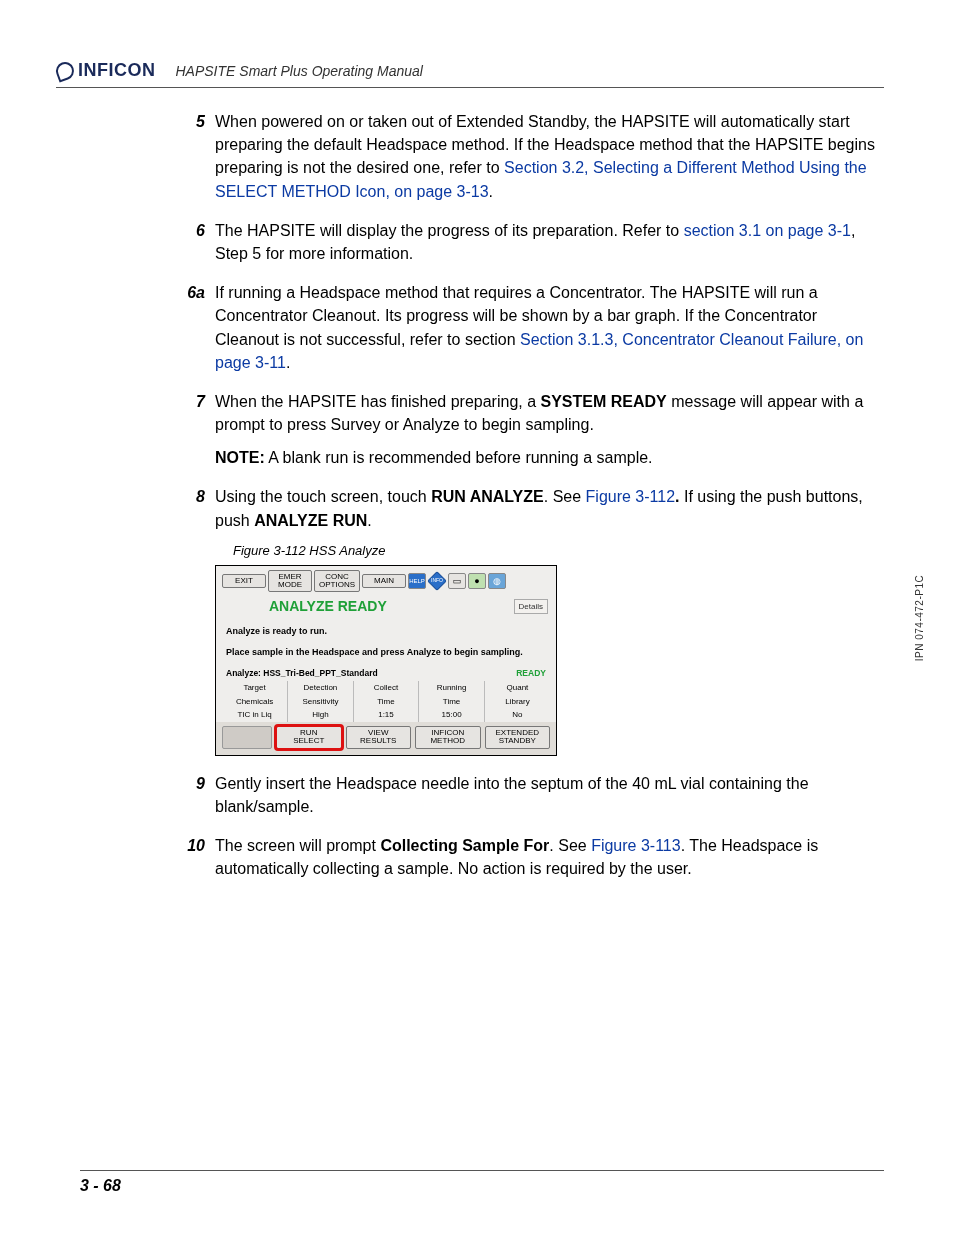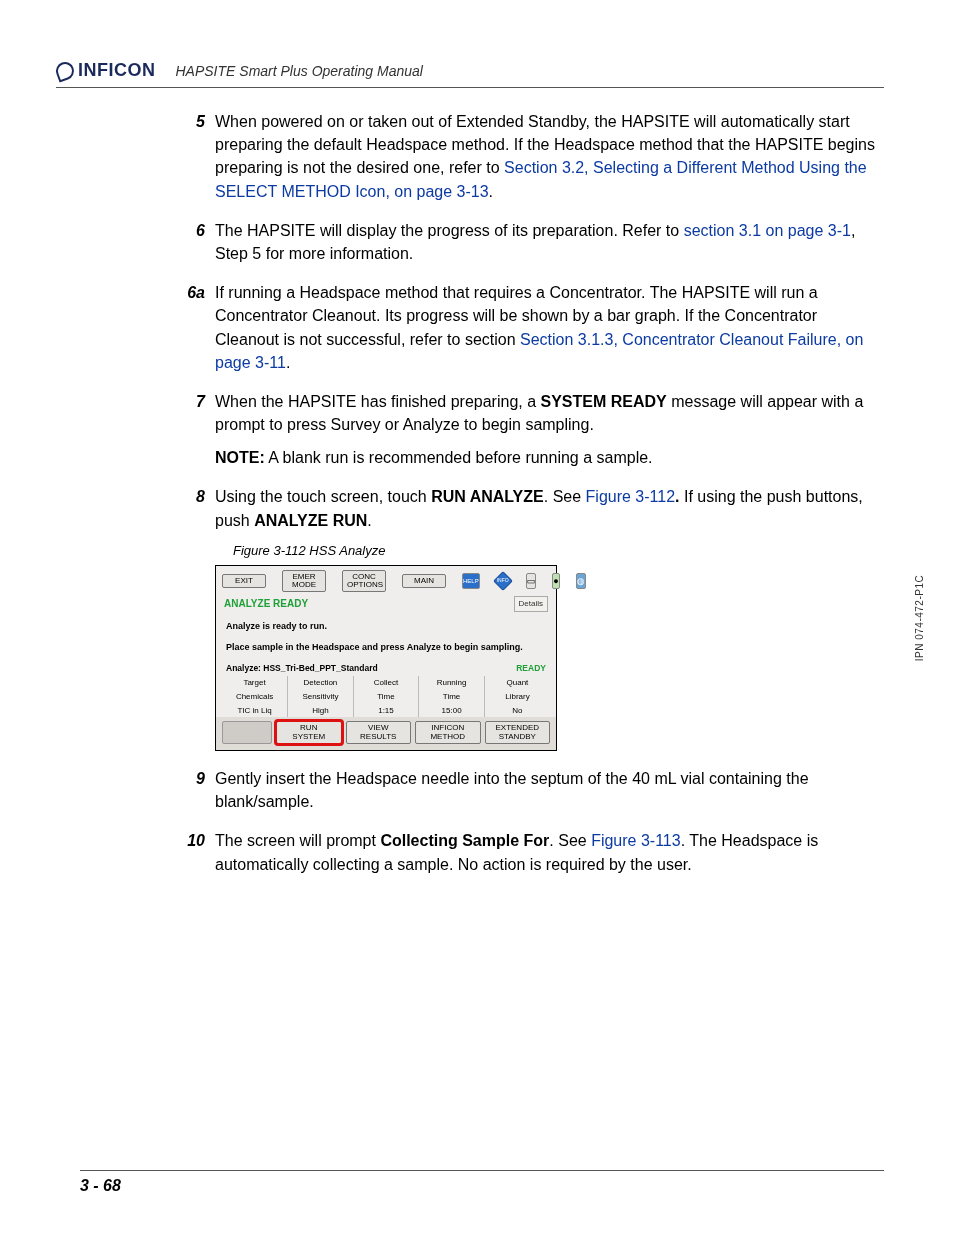--- a/index.html
+++ b/index.html
@@ -79,21 +79,21 @@
     width: 340px;
     border: 1px solid #000;
     background: #efeeec;
     font-size: 9px;
     color: #000;
     font-family: Arial, sans-serif;
   }
   .ss-toolbar {
     display: flex;
     align-items: center;
-    gap: 16px;
+    gap: 2px;
     padding: 4px 6px 2px 6px;
   }
   .ss-btn {
     background: #e6e4e1;
     border: 1px solid #777;
     border-radius: 2px;
     padding: 2px 4px;
     font-size: 8px;
     text-align: center;
     line-height: 1.05;
@@ -106,21 +106,21 @@
     border-radius: 2px;
     background: #e6e4e1;
     display:flex;align-items:center;justify-content:center;
   }
   .ss-icon.blue { background:#2a6fc9; }
   .ss-icon.dia { transform: rotate(45deg); width:12px;height:12px; background:#2a6fc9; border:1px solid #1a4f99;}
   .ss-status {
     display:flex; justify-content:space-between; align-items:center;
     padding: 2px 8px;
   }
-  .ss-status-left { color:#1fa038; font-weight:bold; font-size:10px; }
+  .ss-status-left { color:#1fa038; font-weight:bold; font-size:14px;margin-left:45px; }
   .ss-details { font-size:8px; color:#333; border:1px solid #aaa; padding:1px 4px; background:#f3f1ee; }
   .ss-body { padding: 6px 10px 4px 10px; font-size:9px; }
   .ss-body .b { font-weight:bold; }
   .ss-mid {
     display:flex; justify-content:space-between; padding: 4px 10px 0 10px; font-size:8.5px;
   }
   .ss-mid-left{font-weight:bold;}
   .ss-ready{ color:#1fa038; font-weight:bold; font-size:8.5px;}
   .ss-table {
     width: calc(100% - 12px);
@@ -292,21 +292,21 @@
               <td>High</td>
               <td>1:15</td>
               <td>15:00</td>
               <td>No</td>
             </tr>
           </tbody>
             </table>
           <div class="ss-bottom">
             <div class="ss-bottom-left"></div>
             <div class="ss-bbtn hl" style="white-space:pre;">RUN
-SYSTEM</div>
+SELECT</div>
             <div class="ss-bbtn" style="white-space:pre;">VIEW
 RESULTS</div>
             <div class="ss-bbtn" style="white-space:pre;">INFICON
 METHOD</div>
             <div class="ss-bbtn" style="white-space:pre;">EXTENDED
 STANDBY</div>
           </div>
         </div>
       </div>
     </div>

